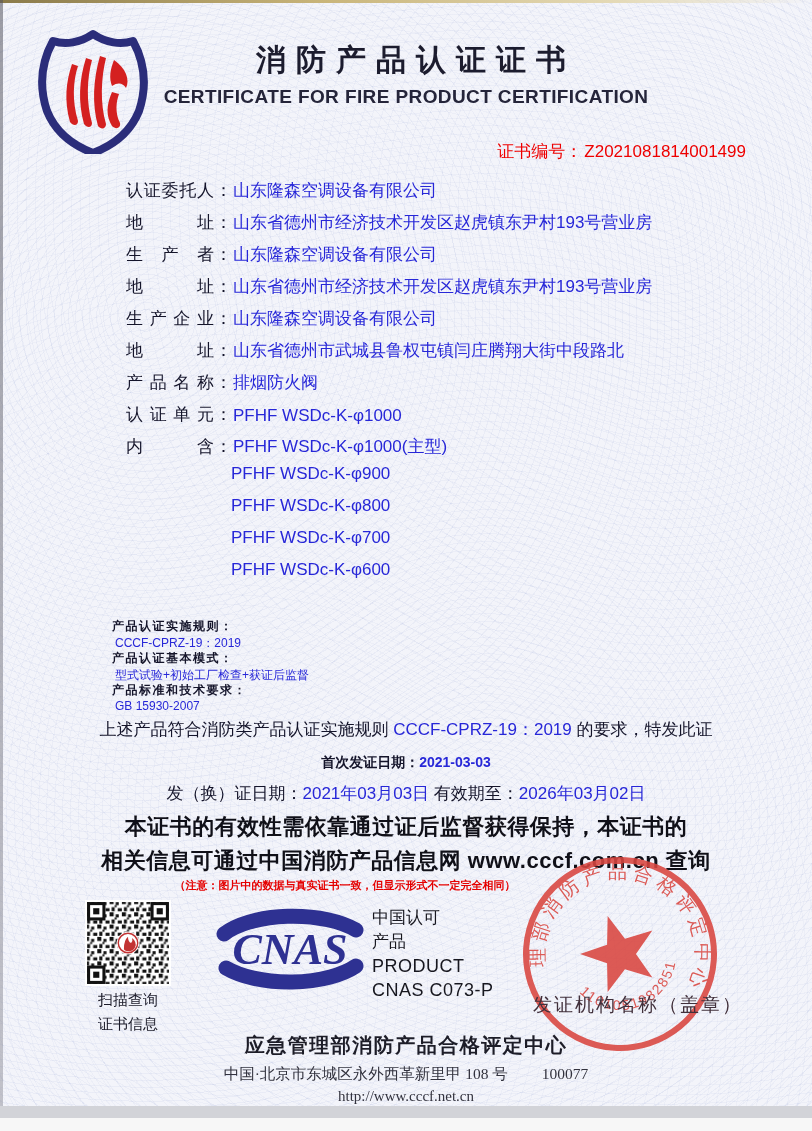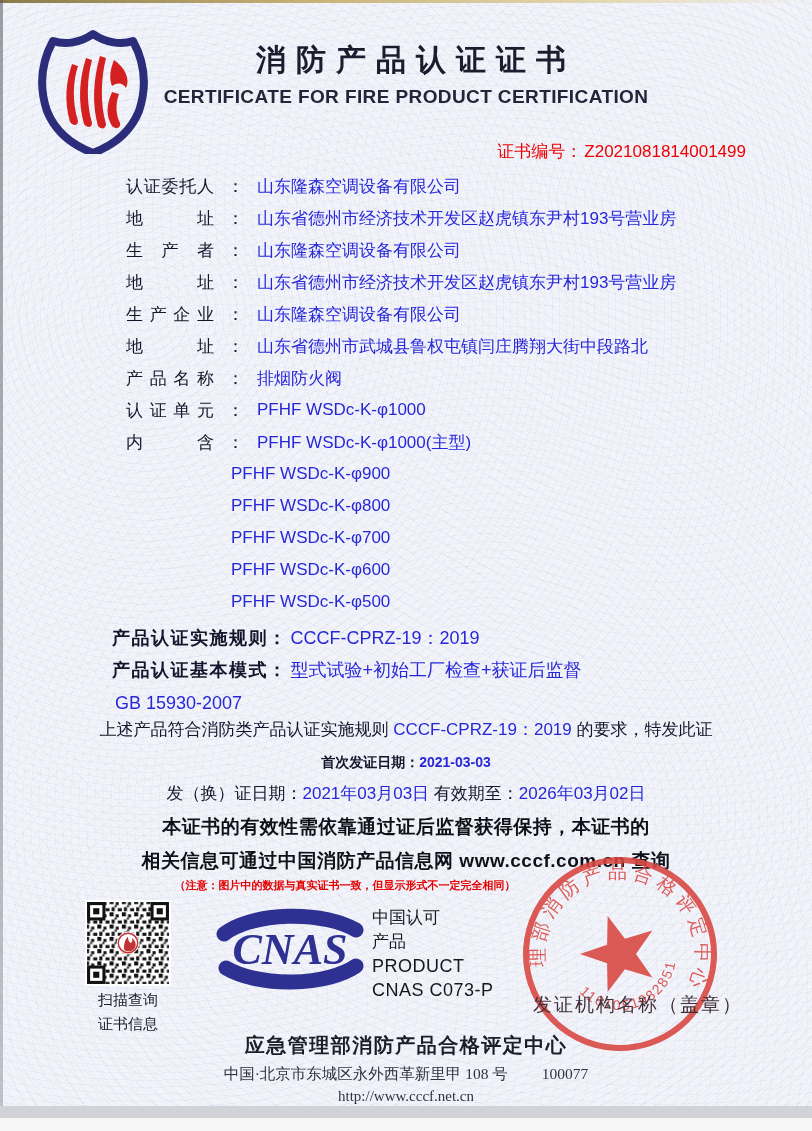--- a/index.html
+++ b/index.html
@@ -22,40 +22,40 @@
   .center{left:0;width:100%;text-align:center;}
 
   .logo{left:26px;top:26px;width:134px;height:128px;}
 
   .title{top:40px;font-size:30px;font-weight:700;color:#1c1c2e;letter-spacing:10px;padding-left:10px;}
   .subtitle{top:86px;font-size:19px;font-weight:600;color:#25253a;letter-spacing:.4px;}
   .certno{top:140px;right:66px;font-size:17px;color:#ee0000;}
   .certno .num{padding-left:2px;}
 
   .fields{left:126px;top:170px;}
-  .frow{height:32px;display:flex;align-items:center;font-size:17px;gap:12px;}
+  .frow{height:32px;display:flex;align-items:flex-end;font-size:17px;}
   .flabel{display:inline-block;width:88px;text-align:justify;text-align-last:justify;color:#14142a;font-weight:500;}
   .fcolon{color:#14142a;padding:0 1px;}
   .fvalue{color:#2727d8;white-space:nowrap;}
 
   .models{left:231px;top:458px;}
   .mrow{height:32px;display:flex;align-items:center;font-size:17px;color:#2727d8;}
 
   .rules{left:112px;top:618px;}
-  .rrow{height:32px;display:flex;align-items:flex-end;font-size:18px;}
+  .rrow{height:32px;display:flex;align-items:flex-start;font-size:12px;flex-direction:column;}
   .rlabel{color:#14142a;font-weight:600;letter-spacing:1.5px;}
   .rvalue{color:#2727d8;padding-left:3px;}
 
   .statement{top:714px;height:32px;line-height:32px;font-size:17px;color:#14142a;}
   .statement .blue{color:#2727d8;}
   .first-issue{top:746px;height:32px;line-height:32px;font-size:14px;color:#14142a;font-weight:bold;}
   .first-issue .blue{color:#2727d8;}
   .issue-line{top:778px;height:32px;line-height:32px;font-size:17px;color:#14142a;}
   .issue-line .blue{color:#2727d8;}
-  .notice{font-size:19px;font-weight:600;color:#101018;letter-spacing:.5px;}
+  .notice{font-size:22px;font-weight:600;color:#101018;letter-spacing:.5px;}
   .notice1{top:810px;height:34px;line-height:34px;}
   .notice2{top:844px;height:34px;line-height:34px;}
   .red-note{top:872px;left:0;width:690px;height:26px;line-height:26px;text-align:center;font-size:11px;font-weight:700;color:#e50000;}
 
   .qr{left:85px;top:900px;width:86px;height:86px;}
   .qr-caption{left:76px;top:988px;width:104px;text-align:center;font-size:15px;color:#1a1a28;line-height:24px;}
 
   .cnas-logo{left:210px;top:896px;width:160px;height:106px;}
   .cnas-text{left:372px;top:906px;line-height:24px;color:#17171f;}
   .cnas-text .zh{font-size:17px;}
@@ -136,33 +136,33 @@
         <span class="fcolon">：</span>
         <span class="fvalue">PFHF WSDc-K-φ1000(主型)</span>
       </div>
   </div>
 
   <div class="abs models">
     <div class="mrow">PFHF WSDc-K-φ900</div>
     <div class="mrow">PFHF WSDc-K-φ800</div>
     <div class="mrow">PFHF WSDc-K-φ700</div>
     <div class="mrow">PFHF WSDc-K-φ600</div>
-    <div class="mrow">PFHF WSDc-K-φ500</div>
   </div>
 
   <div class="abs rules">
     <div class="rrow">
         <span class="rlabel">产品认证实施规则：</span>
         <span class="rvalue">CCCF-CPRZ-19：2019</span>
       </div>
     <div class="rrow">
         <span class="rlabel">产品认证基本模式：</span>
         <span class="rvalue">型式试验+初始工厂检查+获证后监督</span>
       </div>
     <div class="rrow">
+        <span class="rlabel">产品标准和技术要求：</span>
         <span class="rvalue">GB 15930-2007</span>
       </div>
   </div>
 
   <div class="abs center statement"><span>上述产品符合消防类产品认证实施规则 </span><span class="blue">CCCF-CPRZ-19：2019</span><span> 的要求，特发此证</span></div>
 
   <div class="abs center first-issue"><span>首次发证日期：</span><span class="blue">2021-03-03</span></div>
 
   <div class="abs center issue-line"><span>发（换）证日期：</span><span class="blue">2021年03月03日</span><span> 有效期至：</span><span class="blue">2026年03月02日</span></div>
 

